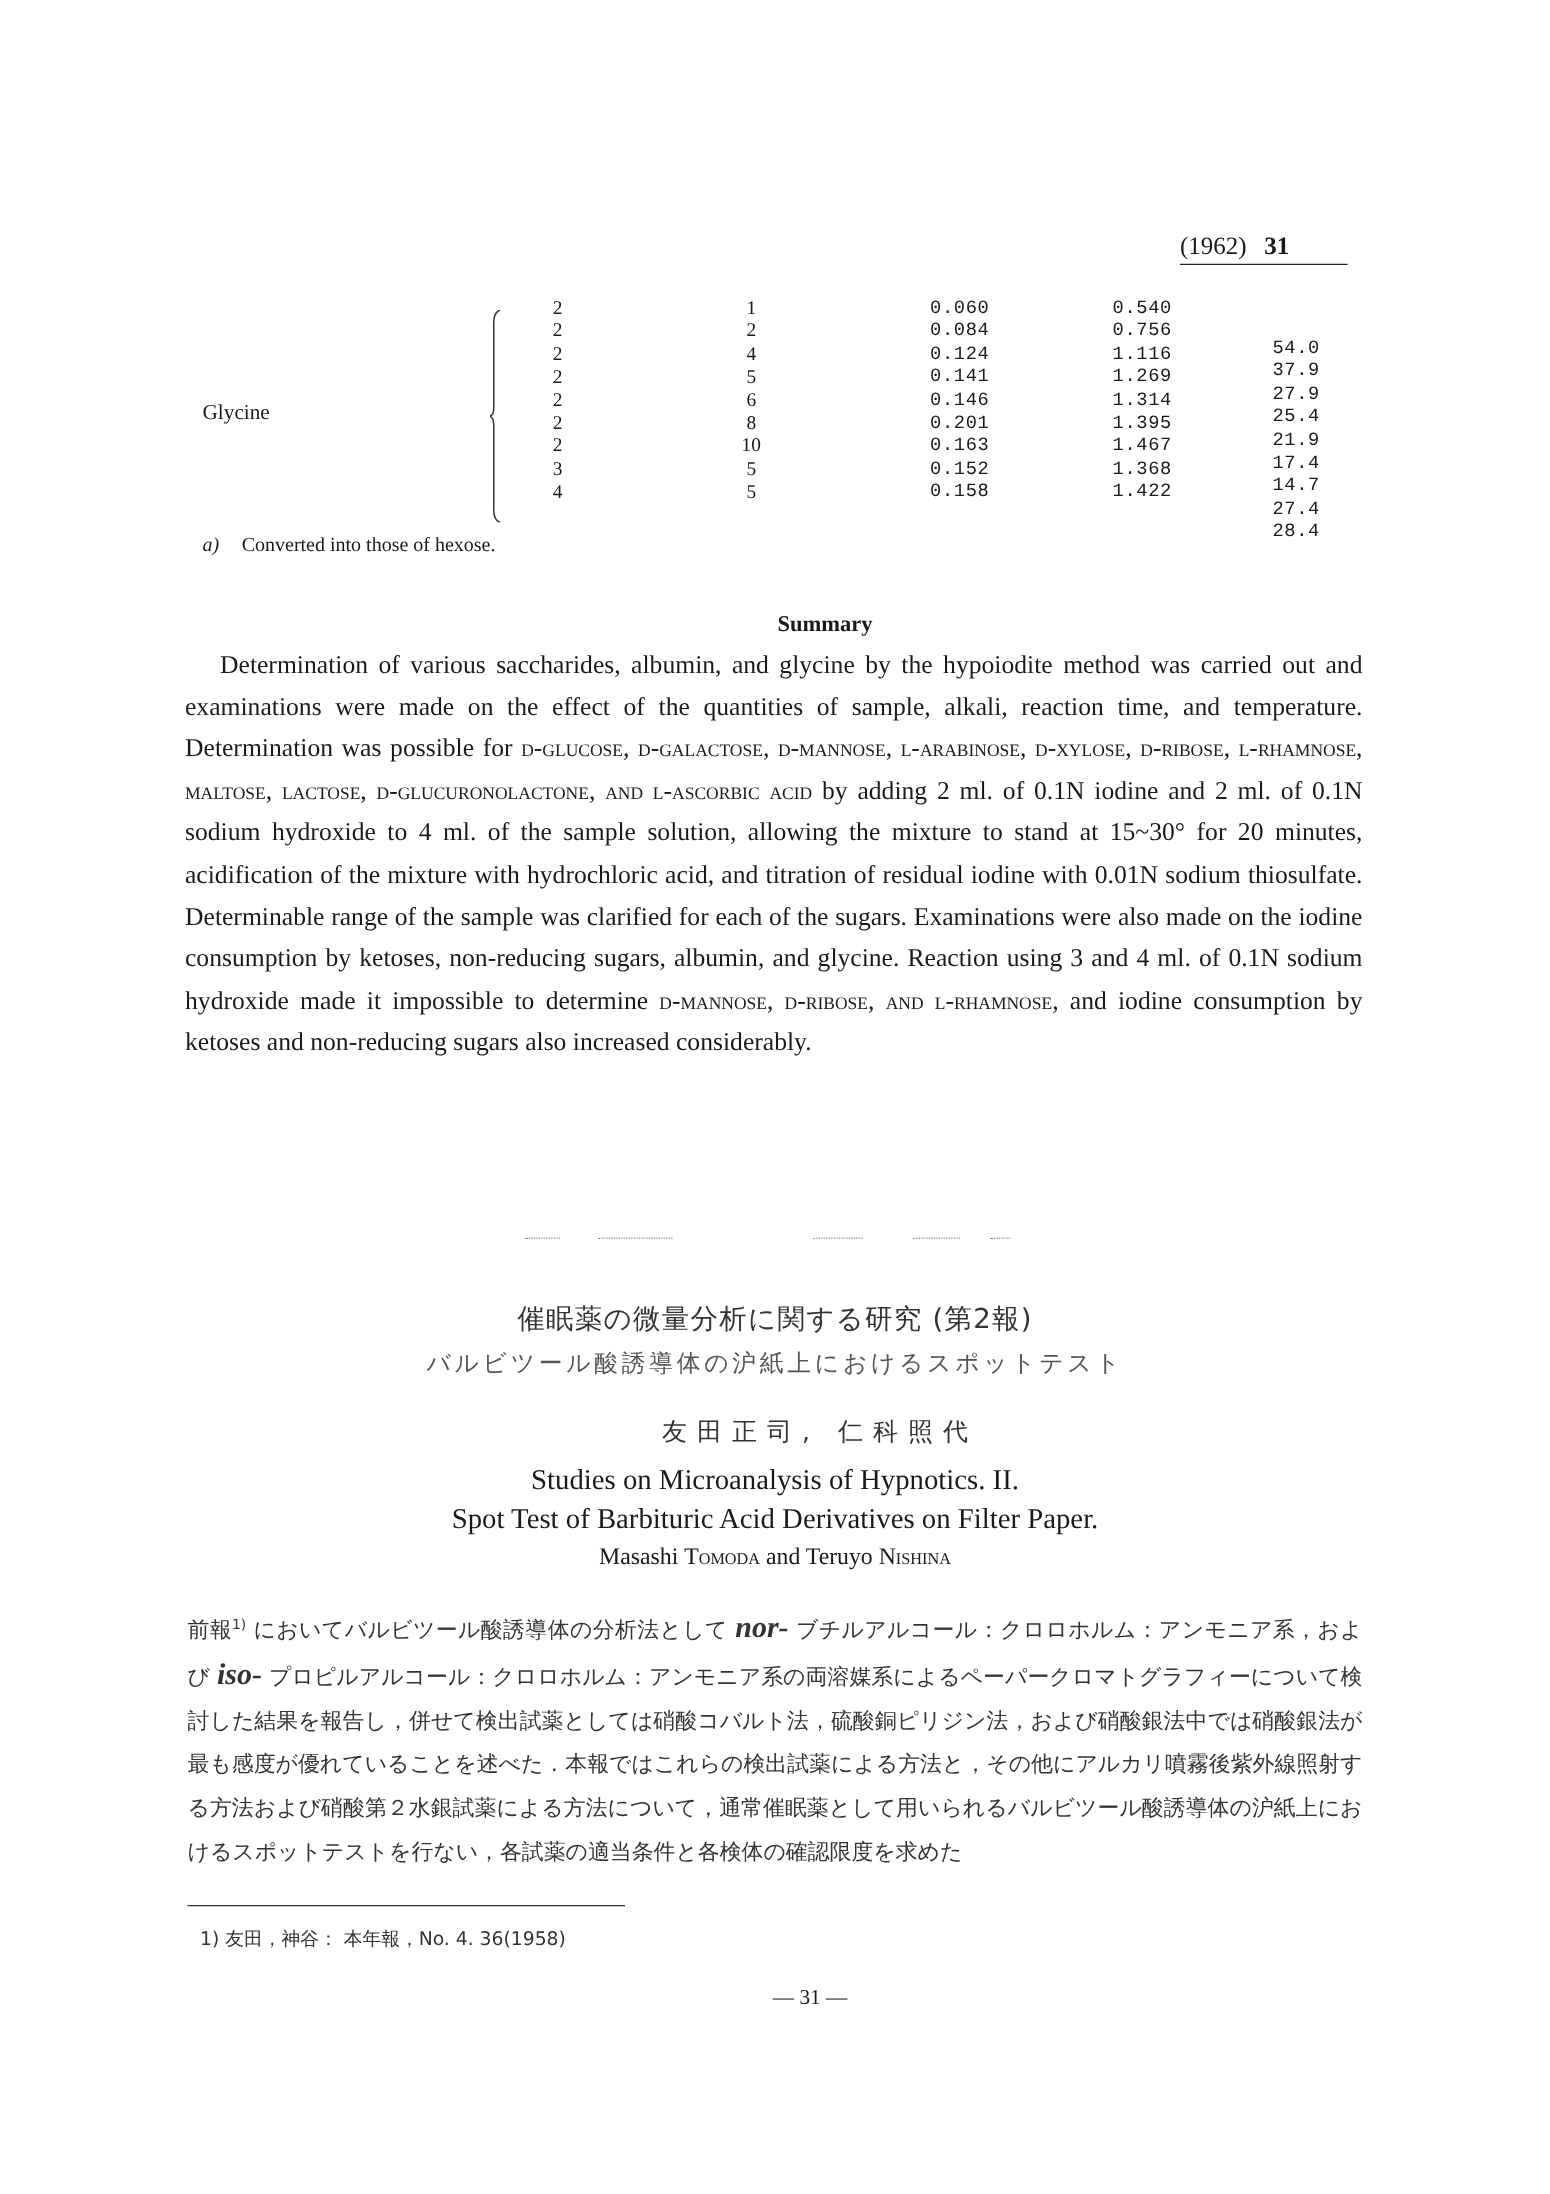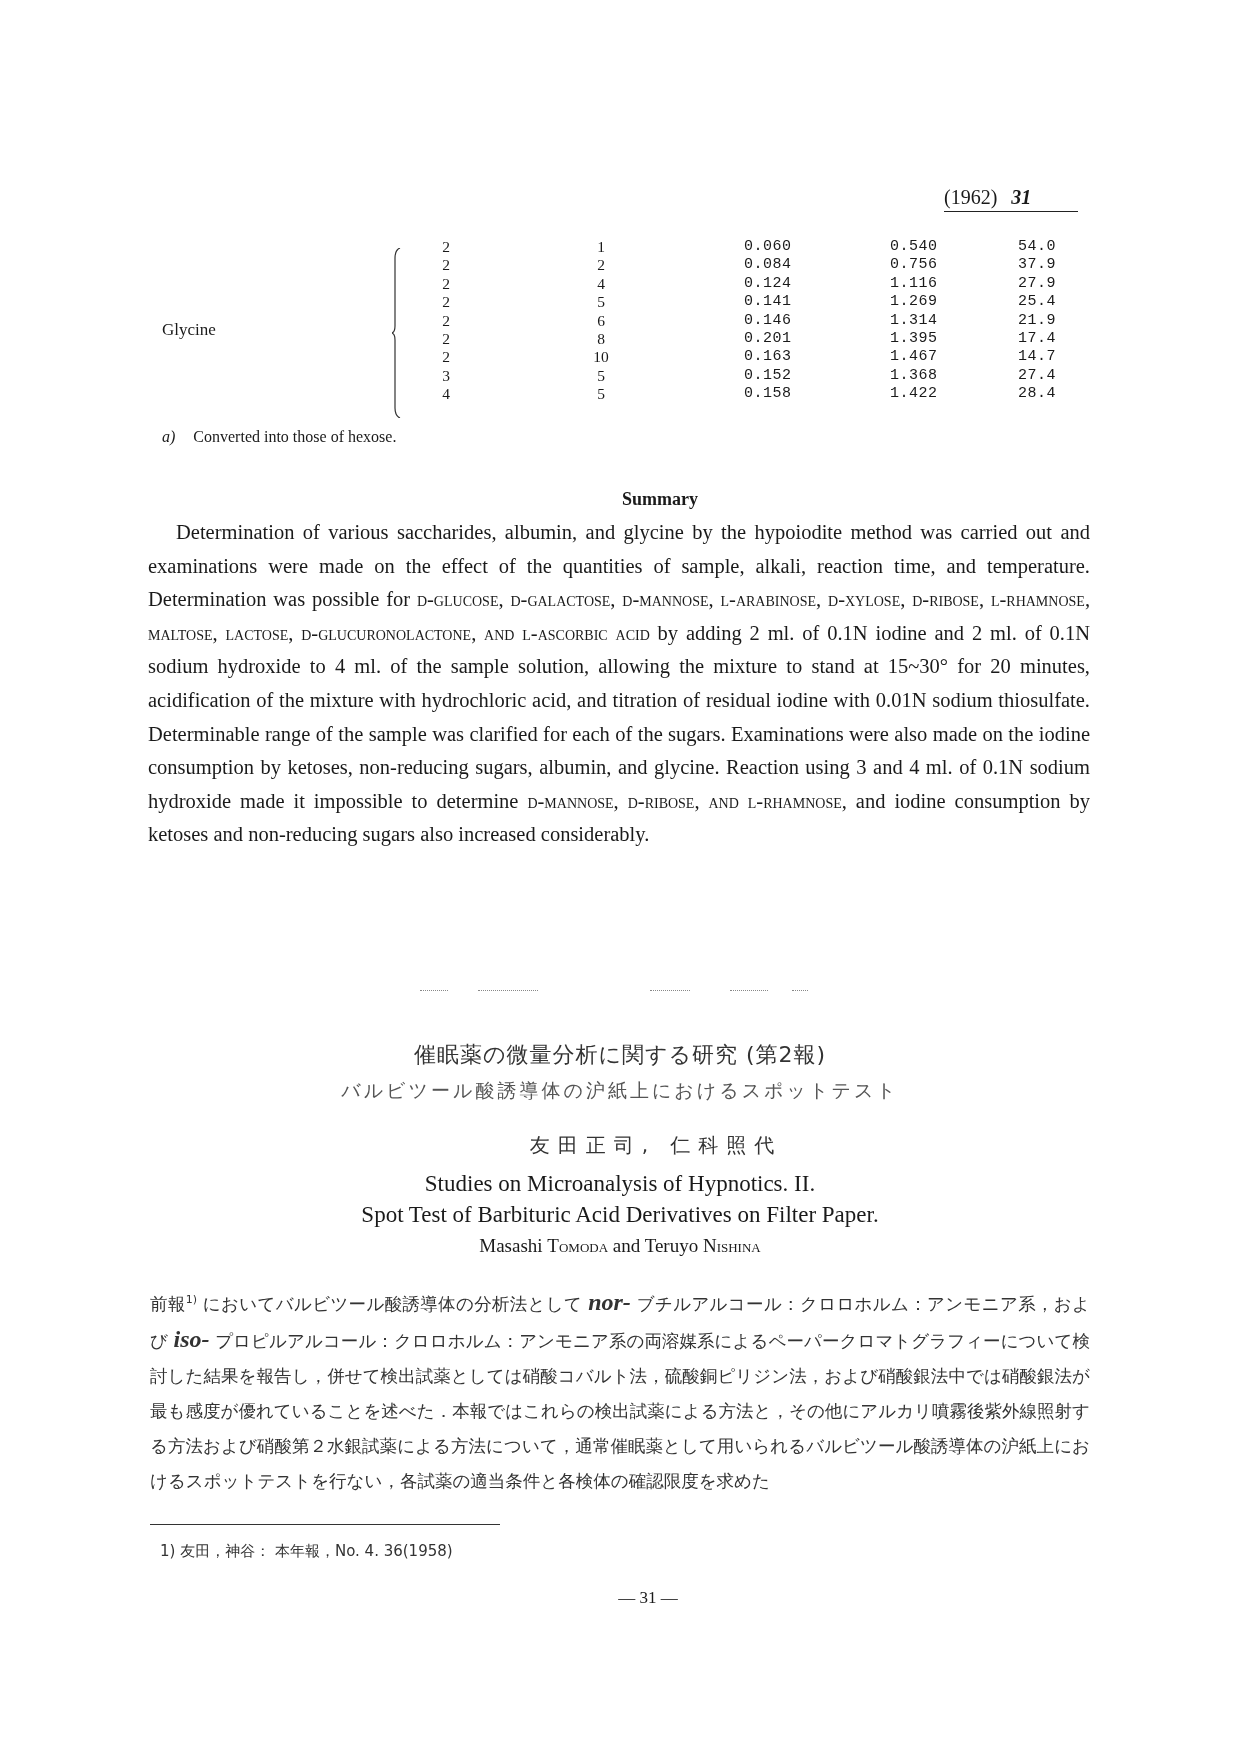--- a/index.html
+++ b/index.html
@@ -9,34 +9,34 @@
       font-family: "Liberation Serif", "DejaVu Serif", serif;
     }
     .abs { position: absolute; }
 
     
     .running-head {
       left: 944px; top: 186px; width: 134px;
       font-size: 20px; border-bottom: 1.5px solid #222; padding-bottom: 2px;
       white-space: nowrap;
     }
-    .running-head .pg { font-style: italic; font-weight: bold; margin-left: 14px; margin-top: 24px; }
+    .running-head .pg { font-weight: bold; margin-left: 14px; margin-top: 24px; }
 
     
     .tbl-label { left: 162px; top: 320px; font-size: 17px; }
     .brace {
       left: 392px; top: 248px; width: 10px; height: 170px;
     }
     .col { top: 238px; font-size: 15.5px; line-height: 18.4px; }
     .col div { white-space: nowrap; }
     .col-a { left: 436px; width: 20px; text-align: center; }
     .col-b { left: 588px; width: 26px; text-align: center; }
     .col-c { left: 744px; width: 60px; font-family: "Liberation Mono", "DejaVu Sans Mono", monospace; font-size: 15px; letter-spacing: 0.5px; }
     .col-d { left: 890px; width: 60px; font-family: "Liberation Mono", "DejaVu Sans Mono", monospace; font-size: 15px; letter-spacing: 0.5px; }
-    .col-e { left: 1006px; width: 50px; text-align: right; font-family: "Liberation Mono", "DejaVu Sans Mono", monospace; font-size: 15px; letter-spacing: 0.5px; }
+    .col-e { left: 1006px; width: 50px; text-align: right; font-family: "Liberation Mono", "DejaVu Sans Mono", monospace; font-size: 15px; letter-spacing: 0.5px; margin-top: 32px; }
 
     .footnote-a { left: 162px; top: 428px; font-size: 16px; }
     .footnote-a .mk { font-style: italic; margin-right: 18px; }
 
     
     .summary-title { left: 0; width: 1240px; top: 489px; text-align: center; font-weight: bold; font-size: 18px; padding-left: 40px; }
     .summary-body {
       left: 148px; top: 516px; width: 942px;
       font-size: 20.5px; line-height: 33.6px; text-align: justify;
       text-indent: 28px;

